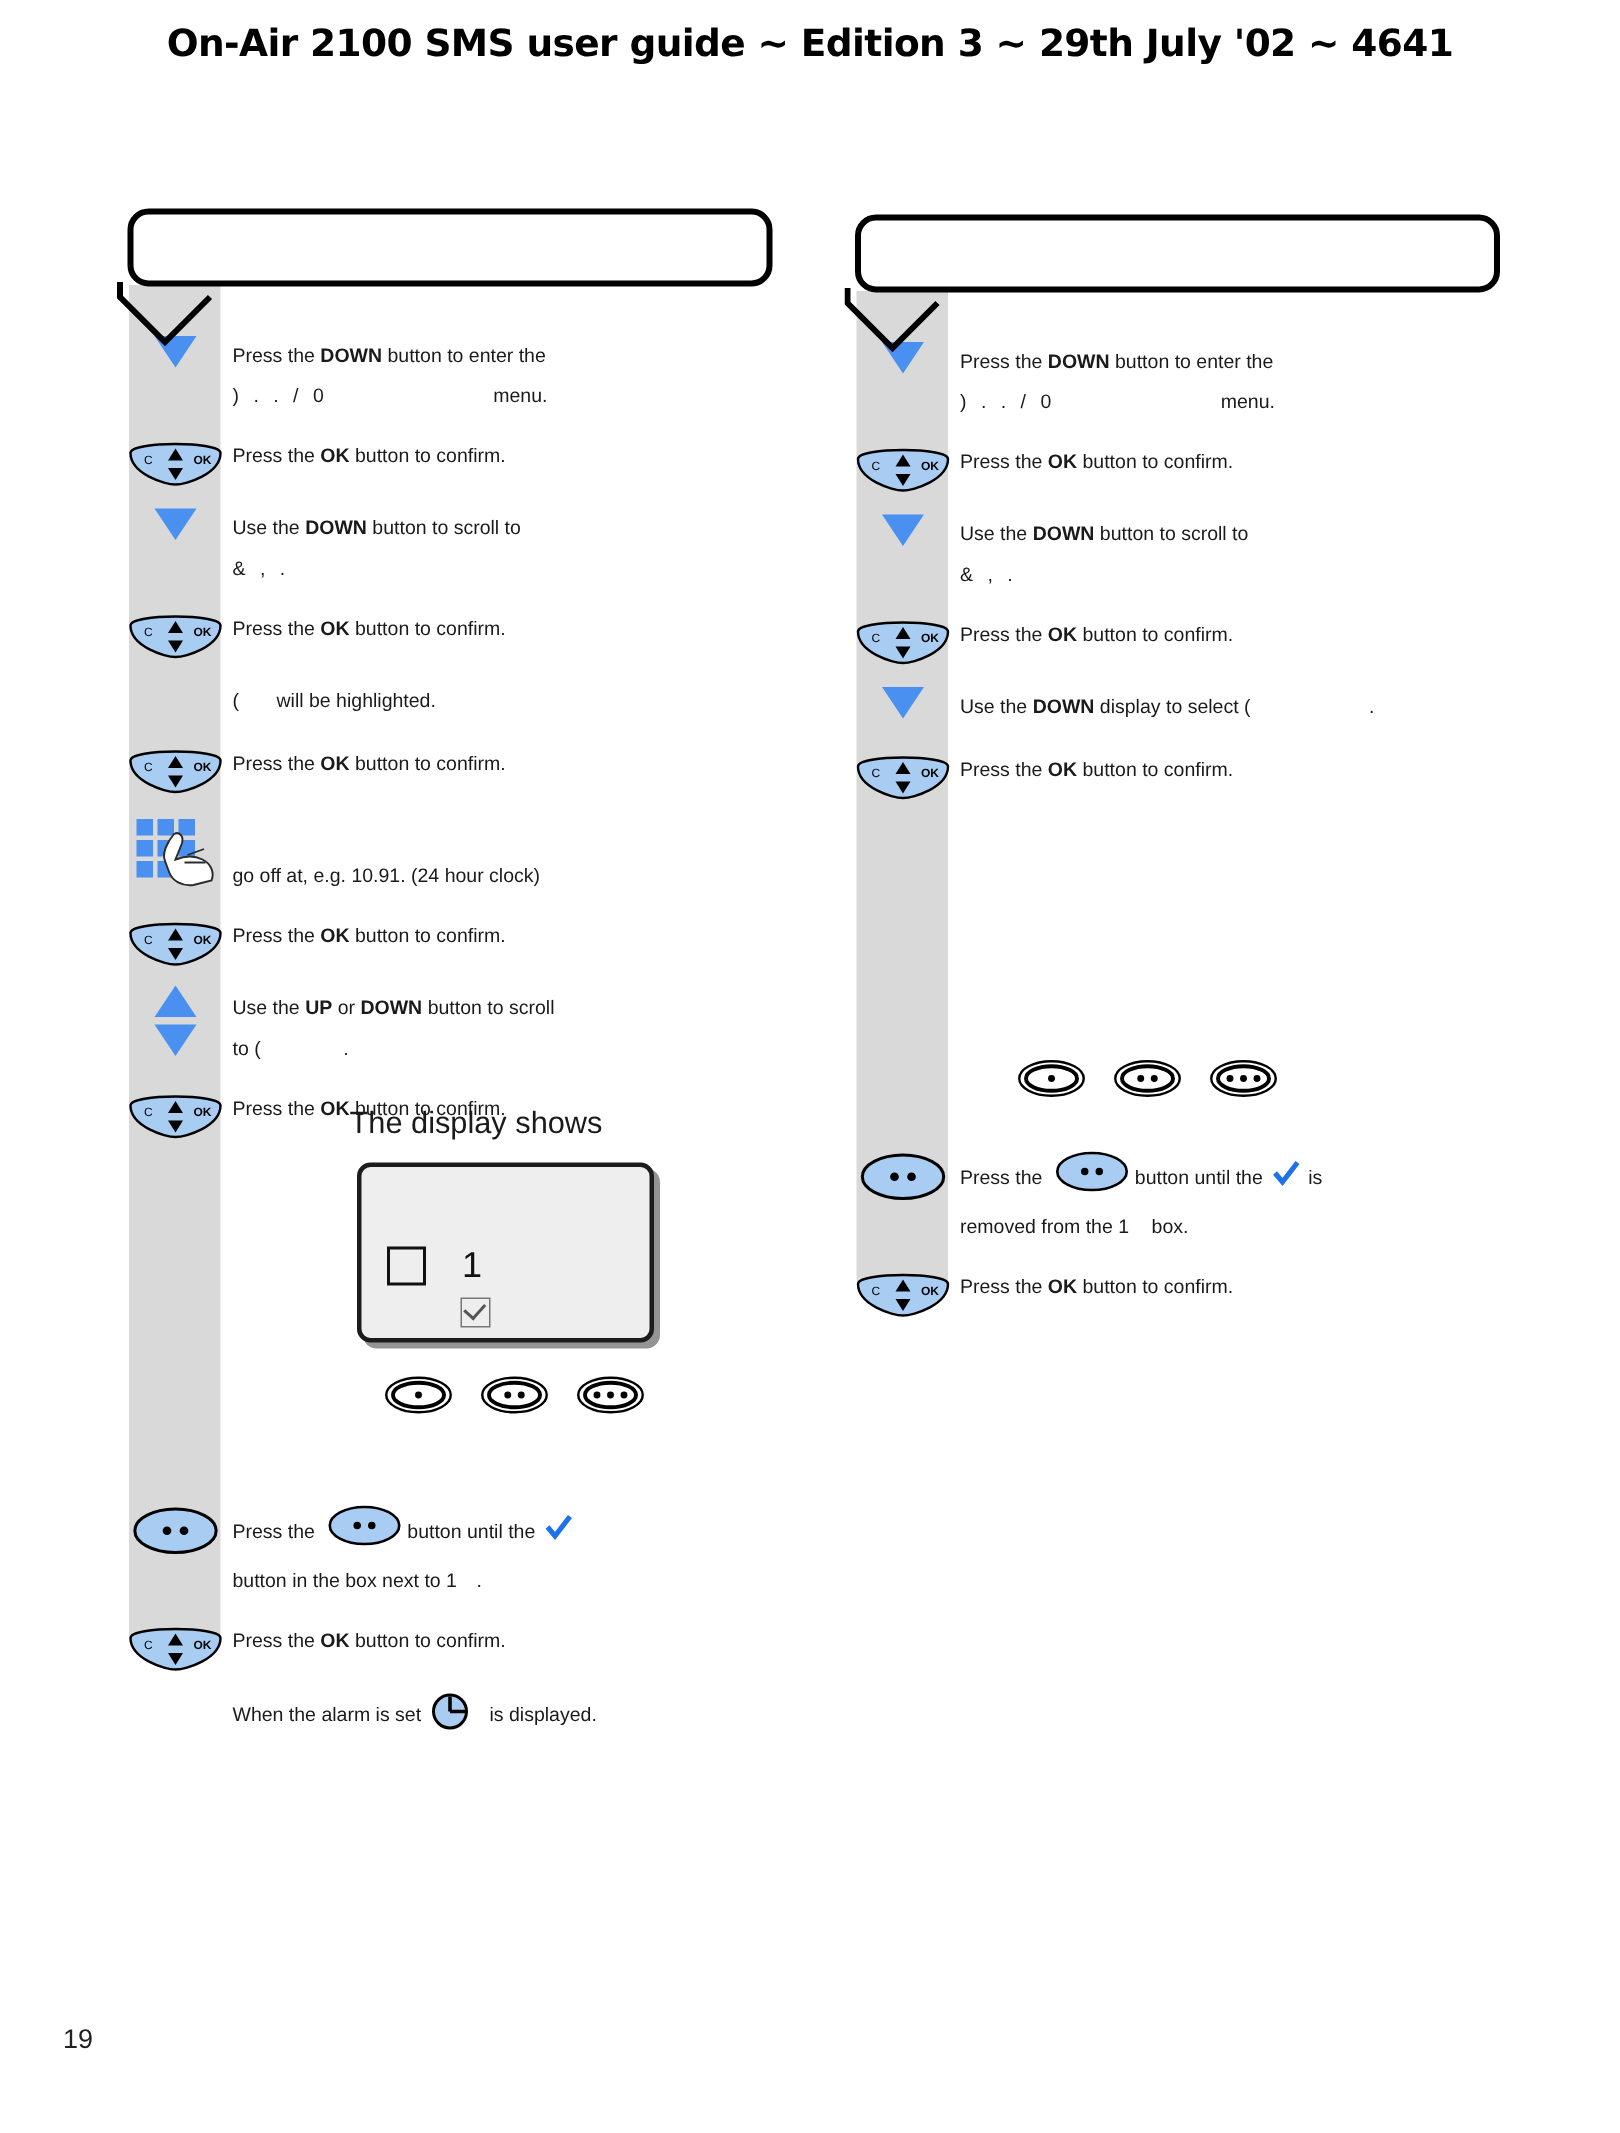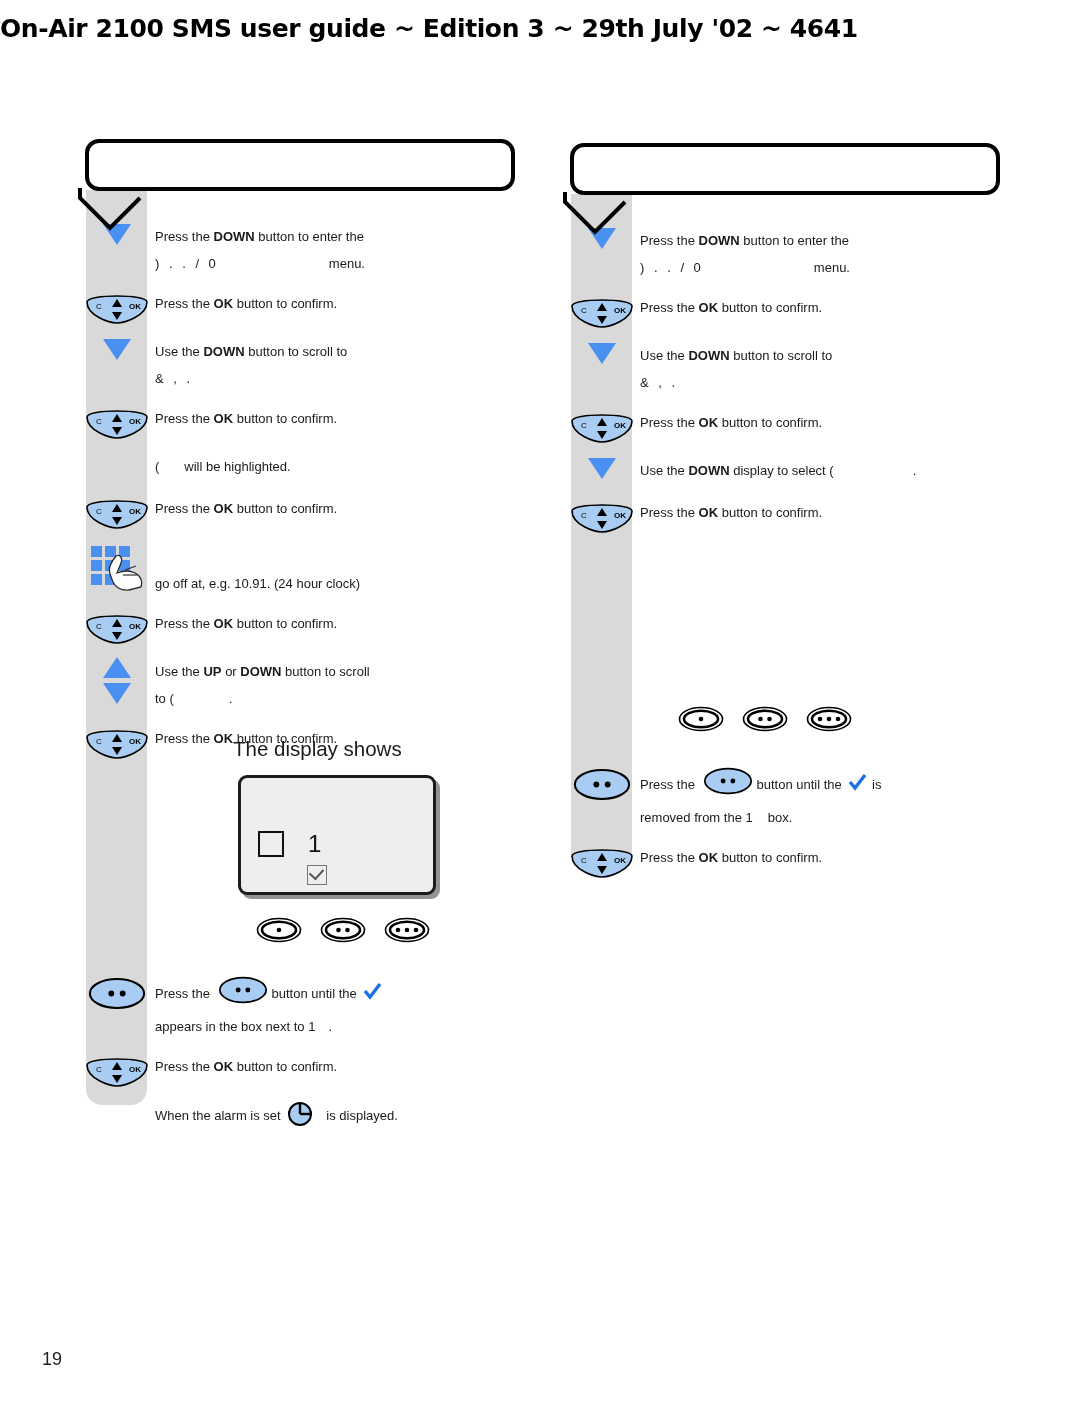--- a/index.html
+++ b/index.html
@@ -16,21 +16,21 @@
     color: #1a1a1a;
     overflow: hidden;
   }
 
   
   .page-header {
     position: absolute;
     top: 14px;
     left: 0;
     width: 1080px;
-    text-align: left;
+    text-align: center;
     font-family: "DejaVu Sans", sans-serif;
     font-size: 25px;
     font-weight: 700;
     letter-spacing: -0.4px;
     color: #000;
     white-space: nowrap;
   }
 
   
   .page-number {
@@ -399,36 +399,36 @@
         </svg></div>
       <div><svg width="46" height="26" viewBox="0 0 46 26">
           <ellipse cx="23" cy="13" rx="21.5" ry="11.5" fill="#fff" stroke="#000" stroke-width="1.6"></ellipse>
           <ellipse cx="23" cy="13" rx="17" ry="8.2" fill="#fff" stroke="#000" stroke-width="2.6"></ellipse>
           <circle cx="14" cy="13" r="2.3" fill="#000"></circle>
           <circle cx="23" cy="13" r="2.3" fill="#000"></circle>
           <circle cx="32" cy="13" r="2.3" fill="#000"></circle>
         </svg></div>
     </div>
 
-  <div class="steps" style="top:975px">
+  <div class="steps" style="top:1002px">
       <div class="step">
         <div class="step-icon">
           <svg width="58" height="33" viewBox="0 0 46 26">
             <ellipse cx="23" cy="13" rx="21.5" ry="11.5" fill="#a9cdf2" stroke="#000" stroke-width="1.6"></ellipse>
             <circle cx="18.5" cy="13" r="2.3" fill="#000"></circle>
             <circle cx="27.5" cy="13" r="2.3" fill="#000"></circle>
           </svg>
         </div>
         <div class="step-text"><span>Press the</span> <span class="inline-oval"><svg width="50" height="28" viewBox="0 0 46 26">
               <ellipse cx="23" cy="13" rx="21.5" ry="11.5" fill="#a9cdf2" stroke="#000" stroke-width="1.6"></ellipse>
               <circle cx="18.5" cy="13" r="2.3" fill="#000"></circle>
               <circle cx="27.5" cy="13" r="2.3" fill="#000"></circle>
             </svg></span><span>button until the</span> <span class="inline-check"><svg width="19" height="19" viewBox="0 0 19 19">
               <path d="M2 9 L7 15 L17 2" fill="none" stroke="#1c72e8" stroke-width="3.4"></path>
-            </svg></span> <br><span>appears in the box next to</span> <span class="glyph-missing">1</span><span style="display: inline-block; width: 10px;"></span><span>.</span></div>
+            </svg></span> <br><span>button in the box next to</span> <span class="glyph-missing">1</span><span style="display: inline-block; width: 10px;"></span><span>.</span></div>
       </div>
       <div class="step">
         <div class="step-icon">
           <svg width="66" height="34" viewBox="0 0 66 34">
             <path d="M3 11 C3 3 63 3 63 11 C63 25 40 32 33 32 C26 32 3 25 3 11 Z" fill="#a9cdf2" stroke="#000" stroke-width="1.6"></path>
             <path d="M33 8 L38 16 L28 16 Z" fill="#000"></path>
             <path d="M33 29 L38 21 L28 21 Z" fill="#000"></path>
             <text x="12" y="18" font-size="8" fill="#000" font-family="&quot;Liberation Sans&quot;, sans-serif">C</text>
             <text x="45" y="18" font-size="8" fill="#000" font-weight="700" font-family="&quot;Liberation Sans&quot;, sans-serif">OK</text>
           </svg>

